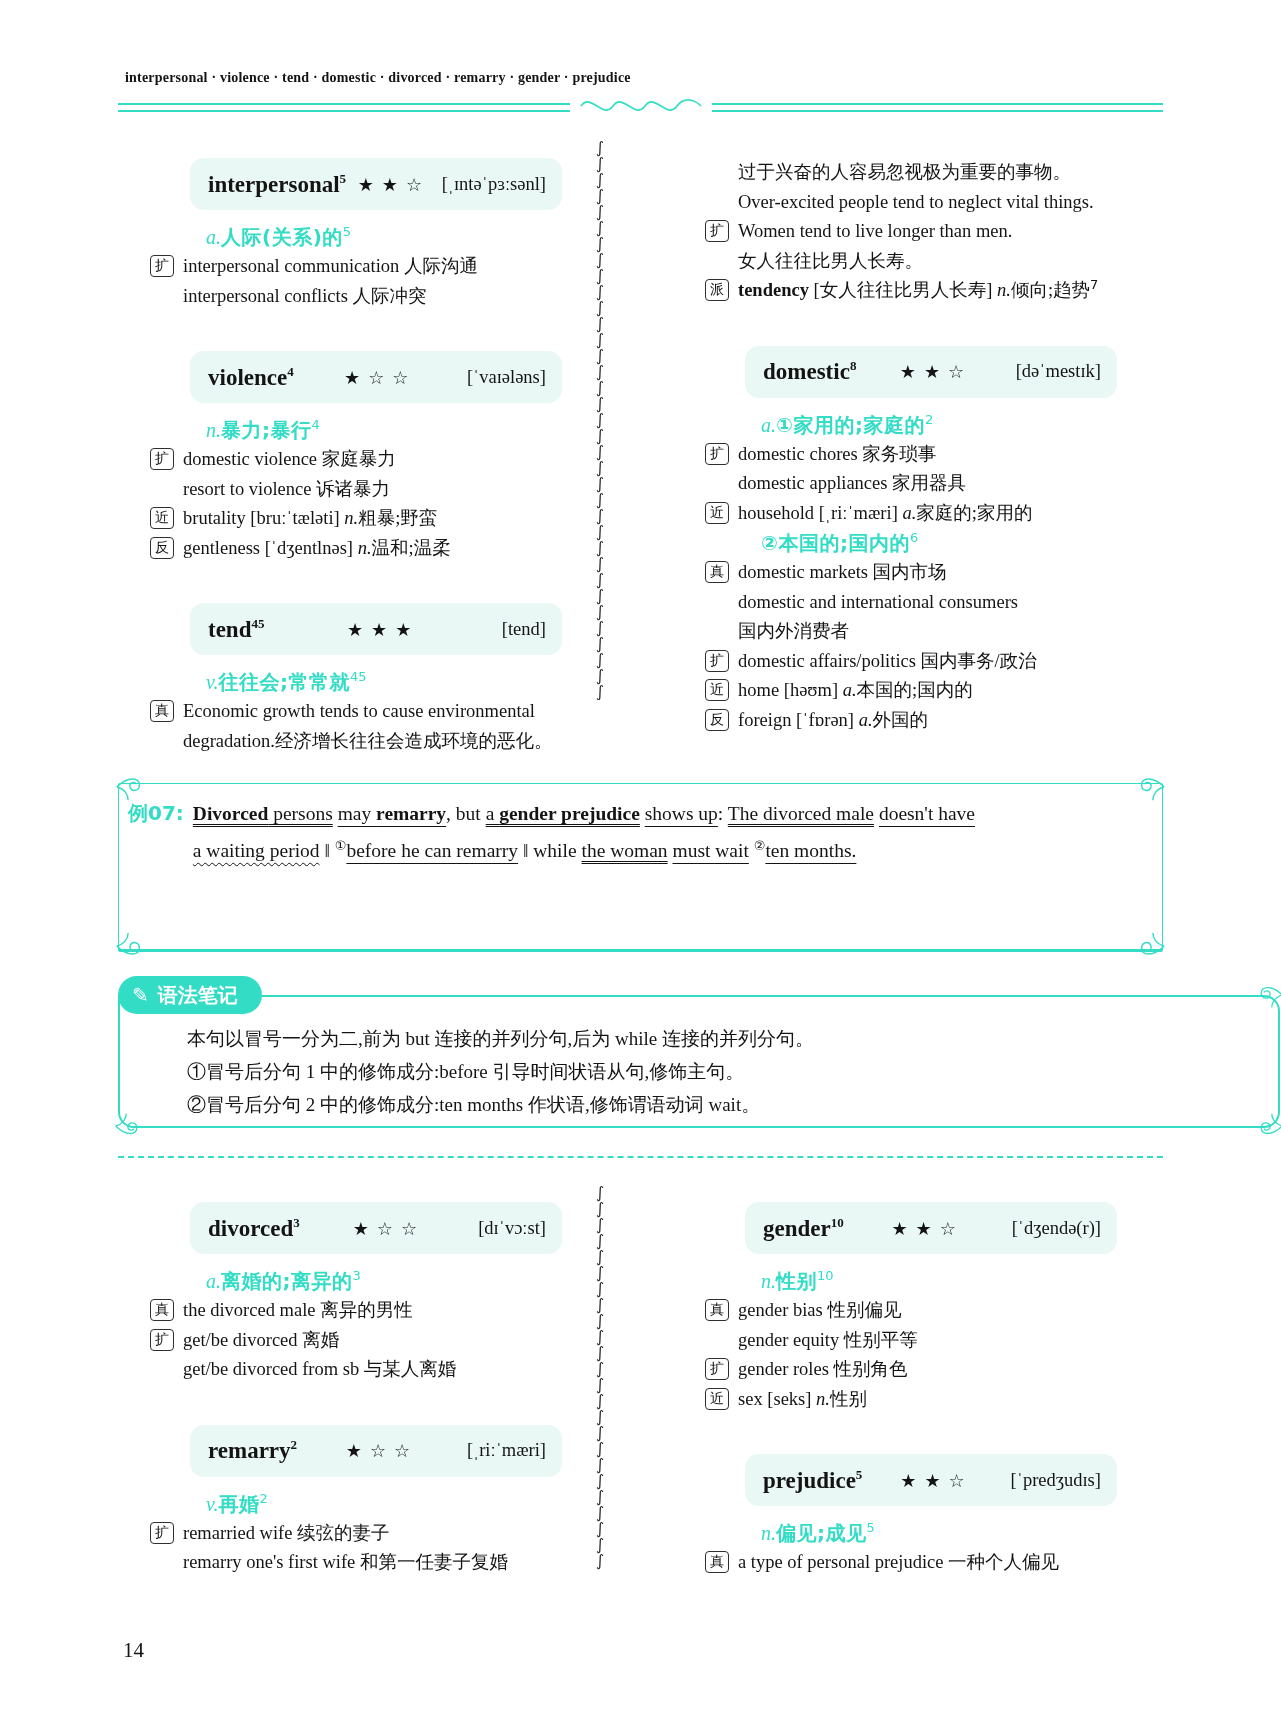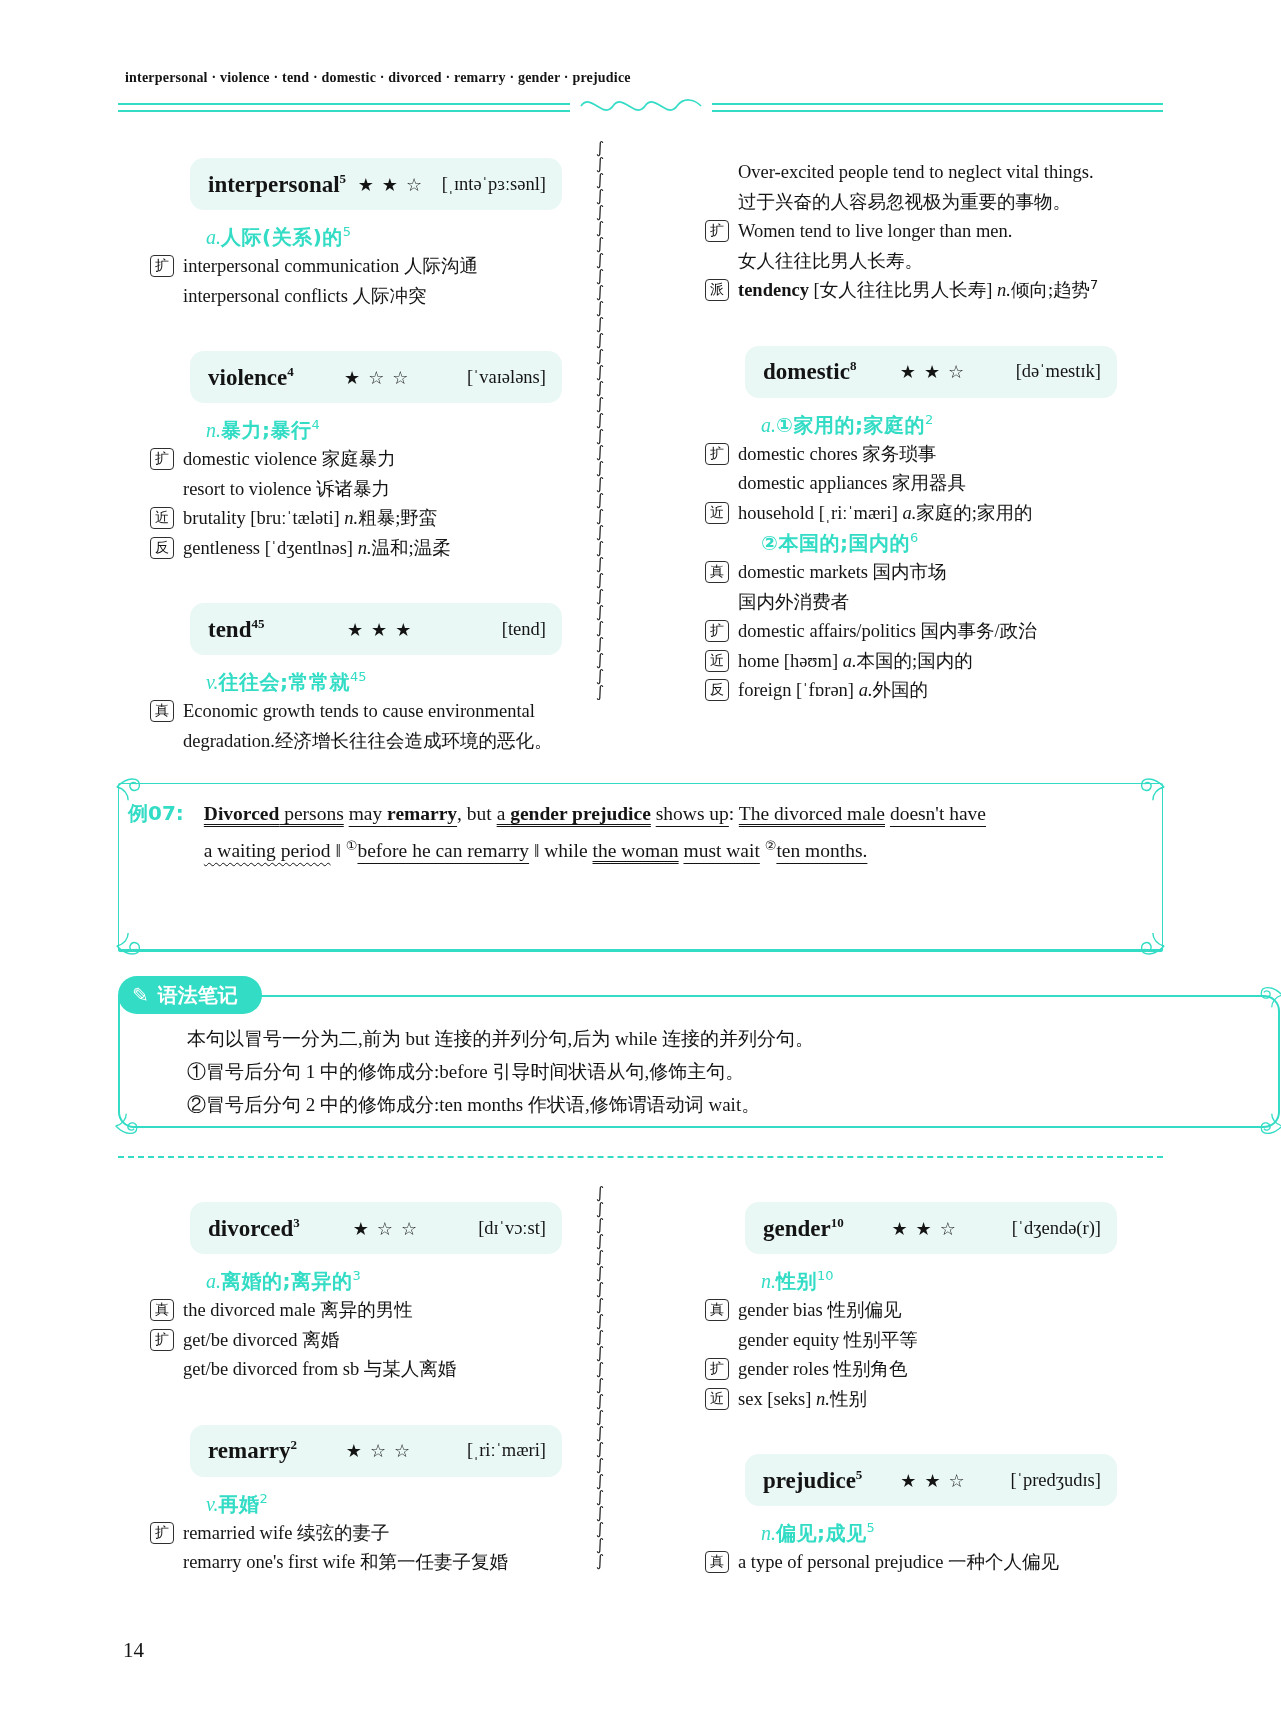--- a/index.html
+++ b/index.html
@@ -78,21 +78,21 @@
     border:1.5px solid var(--accent);border-bottom-width:3px;box-sizing:border-box;
     border-radius:2px;
   }
   .ex-row{display:flex;padding:0 24px 0 9px;}
   .ex-row.first{padding-top:11px;}
   .ex-label{
     color:var(--accent);font-weight:700;font-size:20px;white-space:nowrap;
     font-family:"DejaVu Sans","Liberation Sans",sans-serif;line-height:37px;
   }
   .ex-label.t2{line-height:33px;}
-  .ex-sentence{flex:1;font-size:19.5px;line-height:37px;margin-left:20px;}
+  .ex-sentence{flex:1;font-size:19.5px;line-height:37px;margin-left:9px;}
   .ex-trans{flex:1;font-size:19px;line-height:33px;font-weight:500;}
   
   .grammar-box{
     position:absolute;left:118px;top:995px;width:1162px;height:133px;
     border:2px solid var(--accent);border-radius:16px;border-top-left-radius:0;
     box-sizing:border-box;padding:25px 20px 0 67px;font-size:19px;line-height:33px;
   }
   .grammar-tab{
     position:absolute;left:118px;top:976px;height:38px;padding:0 24px 0 14px;
     background:var(--accent);border-radius:19px;display:flex;align-items:center;gap:9px;
@@ -241,25 +241,25 @@
         <div class="line">
           <span class="tag empty"></span>
           <div class="txt"><span>degradation.经济增长往往会造成环境的恶化。</span></div>
         </div>
       </div>
     </div>
   <div class="col col-tr">
       <div class="entry">
         <div class="line">
           <span class="tag empty"></span>
+          <div class="txt"><span>过于兴奋的人容易忽视极为重要的事物。</span></div>
+        </div>
+        <div class="line">
+          <span class="tag empty"></span>
           <div class="txt"><span>Over-excited people tend to neglect vital things.</span></div>
-        </div>
-        <div class="line">
-          <span class="tag empty"></span>
-          <div class="txt"><span>过于兴奋的人容易忽视极为重要的事物。</span></div>
         </div>
         <div class="line">
           <span class="tag">扩</span>
           <div class="txt"><span>Women tend to live longer than men.</span></div>
         </div>
         <div class="line">
           <span class="tag empty"></span>
           <div class="txt"><span>女人往往比男人长寿。</span></div>
         </div>
         <div class="line">
@@ -283,20 +283,24 @@
           <div class="txt"><span>domestic appliances 家用器具</span></div>
         </div>
         <div class="line">
           <span class="tag">近</span>
           <div class="txt"><span>household </span><span>[ˌriːˈmæri] </span><span class="s-i">a.</span><span>家庭的;家用的</span></div>
         </div>
         <div class="def-line def2"><span class="s-zh">②本国的;国内的</span><span class="s-sup">6</span></div>
         <div class="line">
           <span class="tag">真</span>
           <div class="txt"><span>domestic markets 国内市场</span></div>
+        </div>
+        <div class="line">
+          <span class="tag empty"></span>
+          <div class="txt"><span>domestic and international consumers</span></div>
         </div>
         <div class="line">
           <span class="tag empty"></span>
           <div class="txt"><span>国内外消费者</span></div>
         </div>
         <div class="line">
           <span class="tag">扩</span>
           <div class="txt"><span>domestic affairs/politics 国内事务/政治</span></div>
         </div>
         <div class="line">

